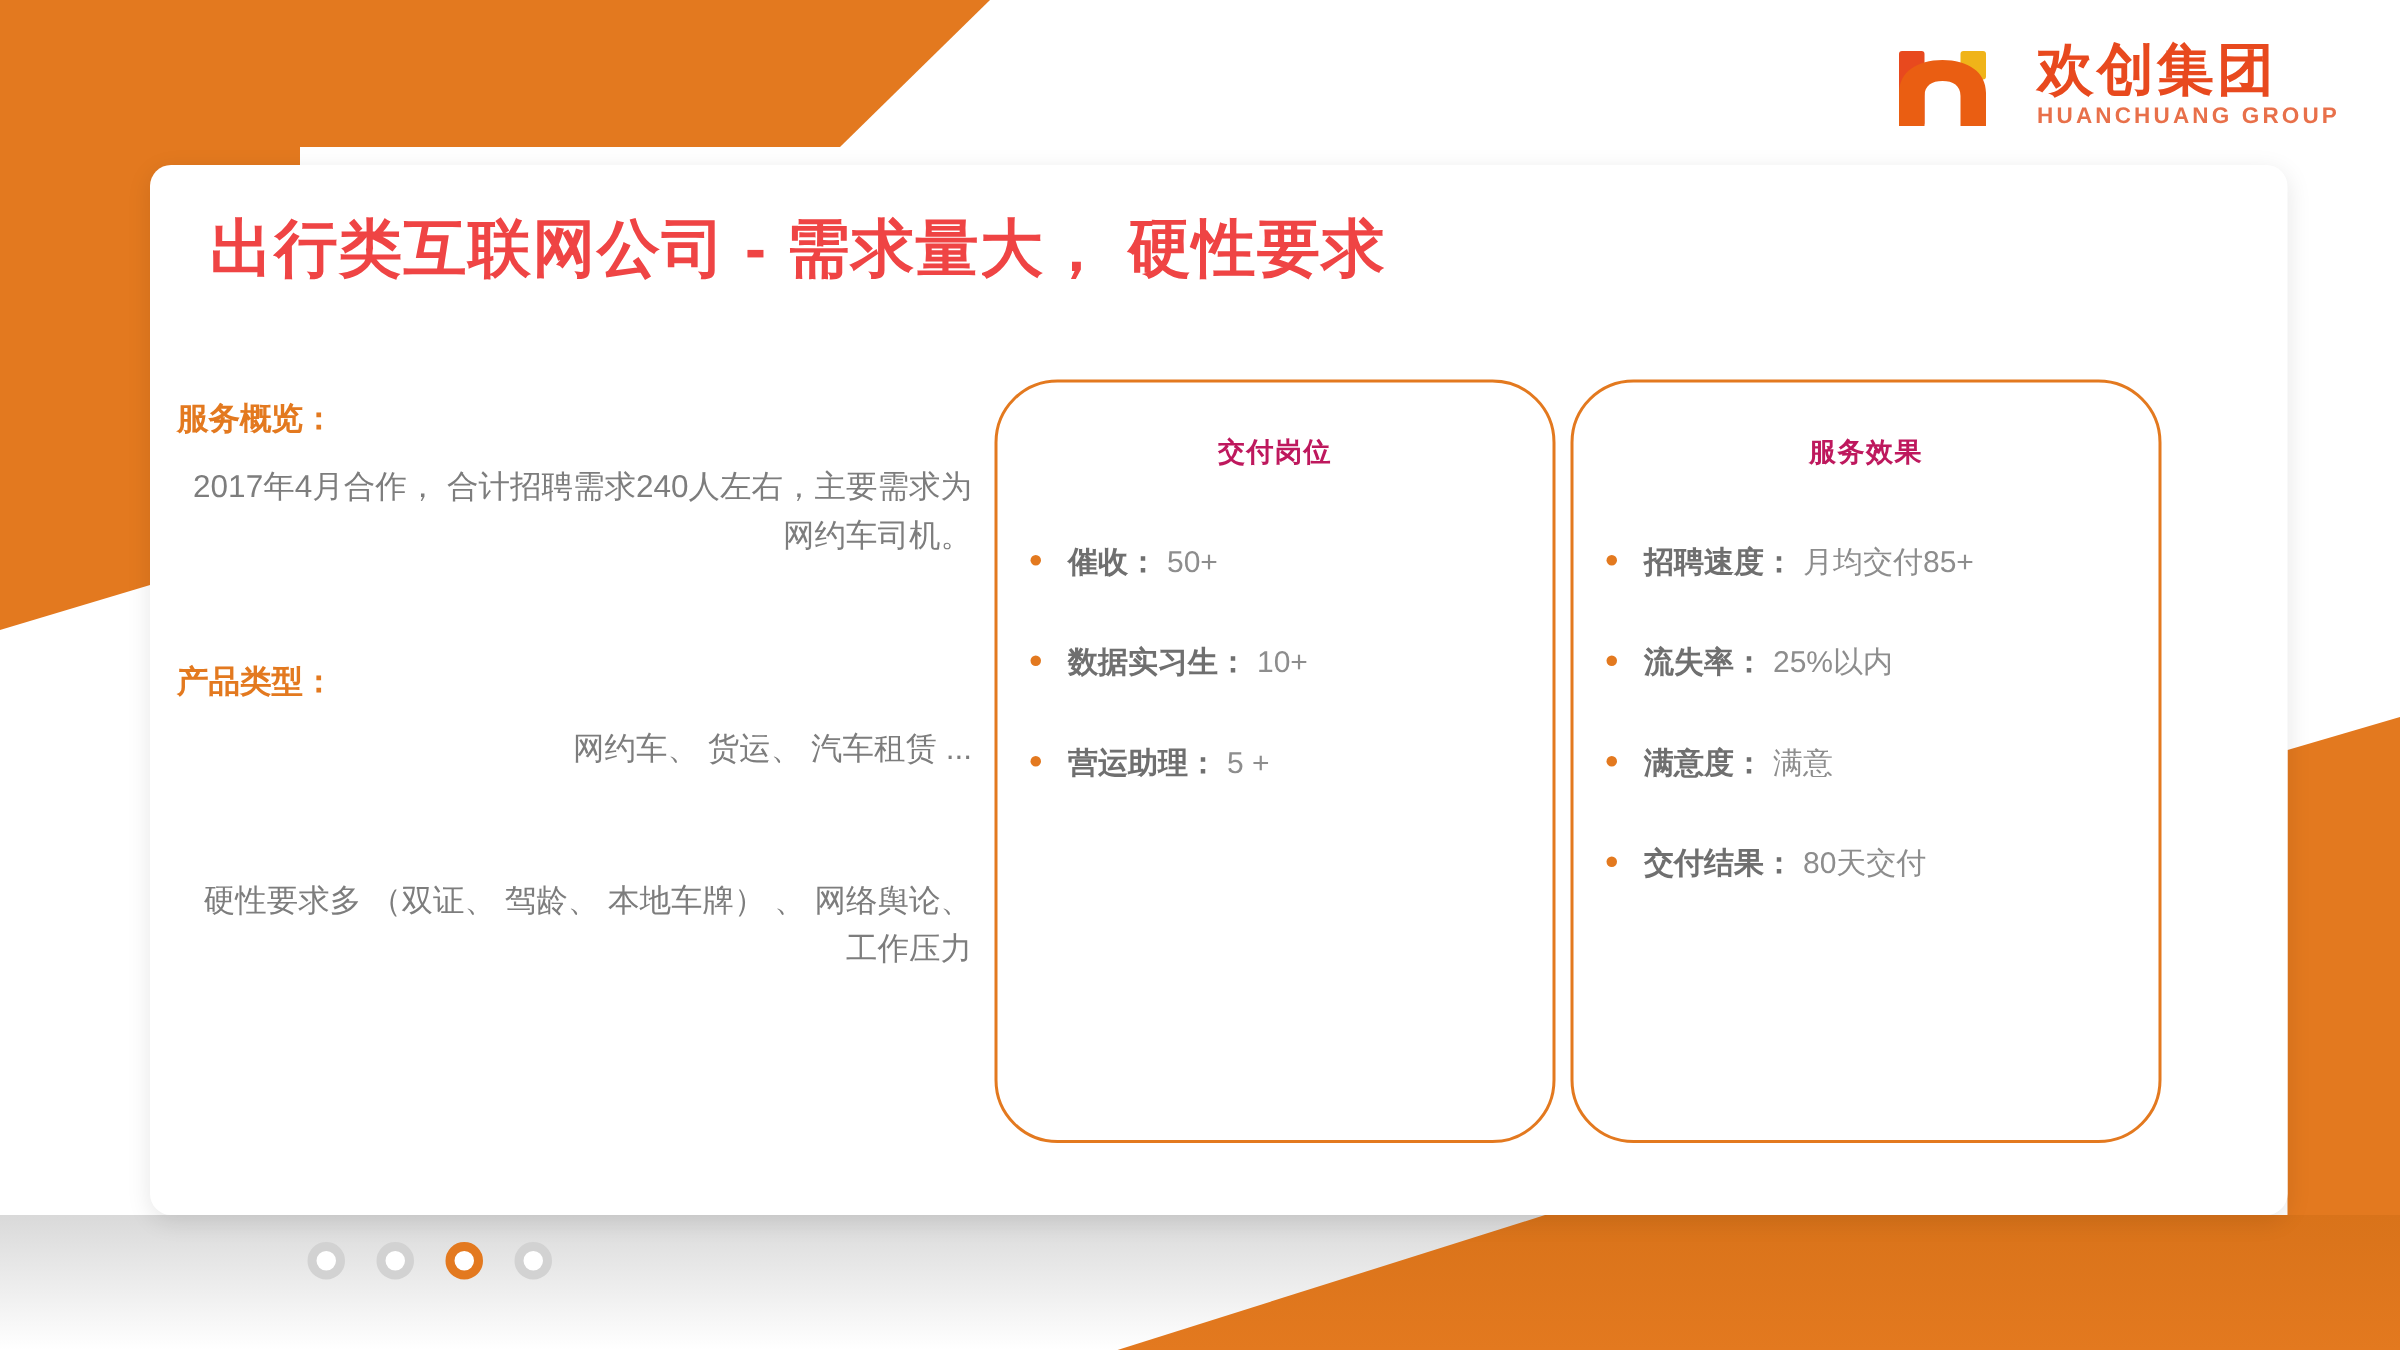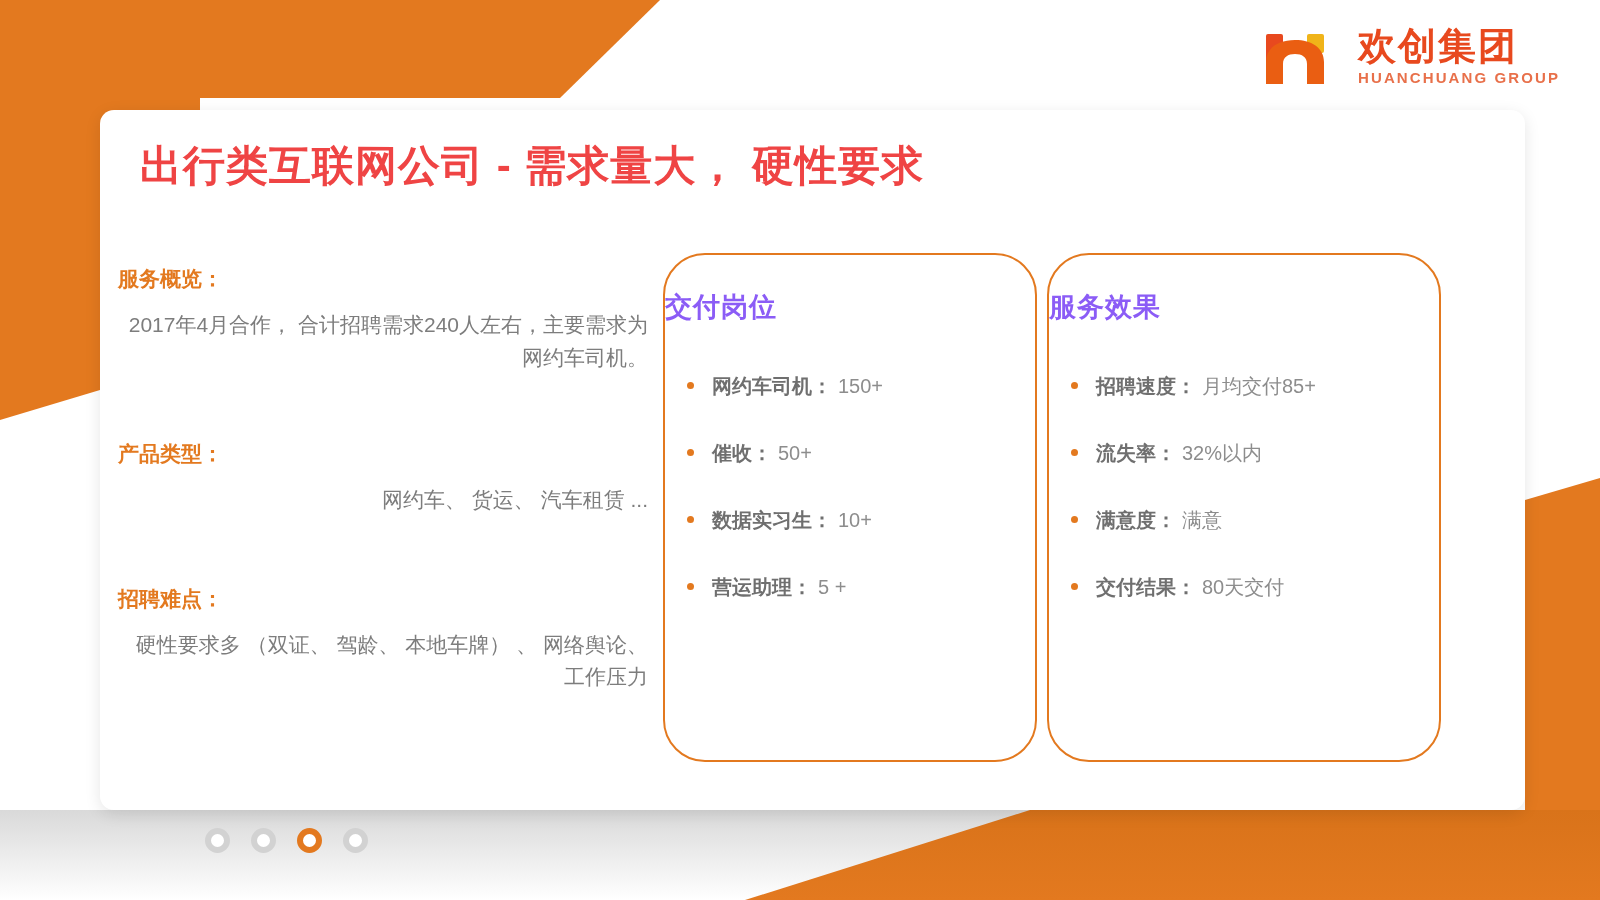--- a/index.html
+++ b/index.html
@@ -57,22 +57,22 @@
   .sp2{height:58px;}
 
   
   .card{
     position:absolute;top:253px;height:505px;
     border:2.5px solid #E3791F;border-radius:42px;background:#fff;
   }
   .card-1{left:663px;width:370px;}
   .card-2{left:1047px;width:390px;}
   .card-title{
-    margin-top:34px;
-    font-size:27px;font-weight:bold;color:#8b5cf6;letter-spacing:1px;
+    text-align:center;margin-top:34px;
+    font-size:18px;font-weight:bold;color:#be185d;letter-spacing:1px;
   }
   .card-list{list-style:none;margin:0;padding:0 0 0 22px;margin-top:48px;}
   .card-list li{
     display:flex;align-items:baseline;
     margin-bottom:40px;
     font-size:20px;color:#6f6f6f;
   }
   .bullet{
     flex:0 0 auto;width:7px;height:7px;border-radius:50%;
     background:#E3791F;margin-right:18px;position:relative;top:-4px;
@@ -143,35 +143,29 @@
     </div>
     <div class="sp1"></div>
 
     <div class="sec">
       <div class="sec-head">产品类型：</div>
       <div class="sec-body">网约车、 货运、 汽车租赁 ...</div>
     </div>
     <div class="sp2"></div>
 
     <div class="sec">
-      <div class="sec-head">招聘难点：</div>
       <div class="sec-body">硬性要求多 （双证、 驾龄、 本地车牌） 、 网络舆论、 工作压力</div>
     </div>
   </div>
 
   <div class="card card-1">
     <div class="card-title">交付岗位</div>
     <ul class="card-list">
       <li>
         <span class="bullet"></span>
-        <span class="li-label">网约车司机：</span>
-        <span class="li-value">150+</span>
-      </li>
-      <li>
-        <span class="bullet"></span>
         <span class="li-label">催收：</span>
         <span class="li-value">50+</span>
       </li>
       <li>
         <span class="bullet"></span>
         <span class="li-label">数据实习生：</span>
         <span class="li-value">10+</span>
       </li>
       <li>
         <span class="bullet"></span>
@@ -185,21 +179,21 @@
     <div class="card-title">服务效果</div>
     <ul class="card-list">
       <li>
         <span class="bullet"></span>
         <span class="li-label">招聘速度：</span>
         <span class="li-value">月均交付85+</span>
       </li>
       <li>
         <span class="bullet"></span>
         <span class="li-label">流失率：</span>
-        <span class="li-value">32%以内</span>
+        <span class="li-value">25%以内</span>
       </li>
       <li>
         <span class="bullet"></span>
         <span class="li-label">满意度：</span>
         <span class="li-value">满意</span>
       </li>
       <li>
         <span class="bullet"></span>
         <span class="li-label">交付结果：</span>
         <span class="li-value">80天交付</span>

